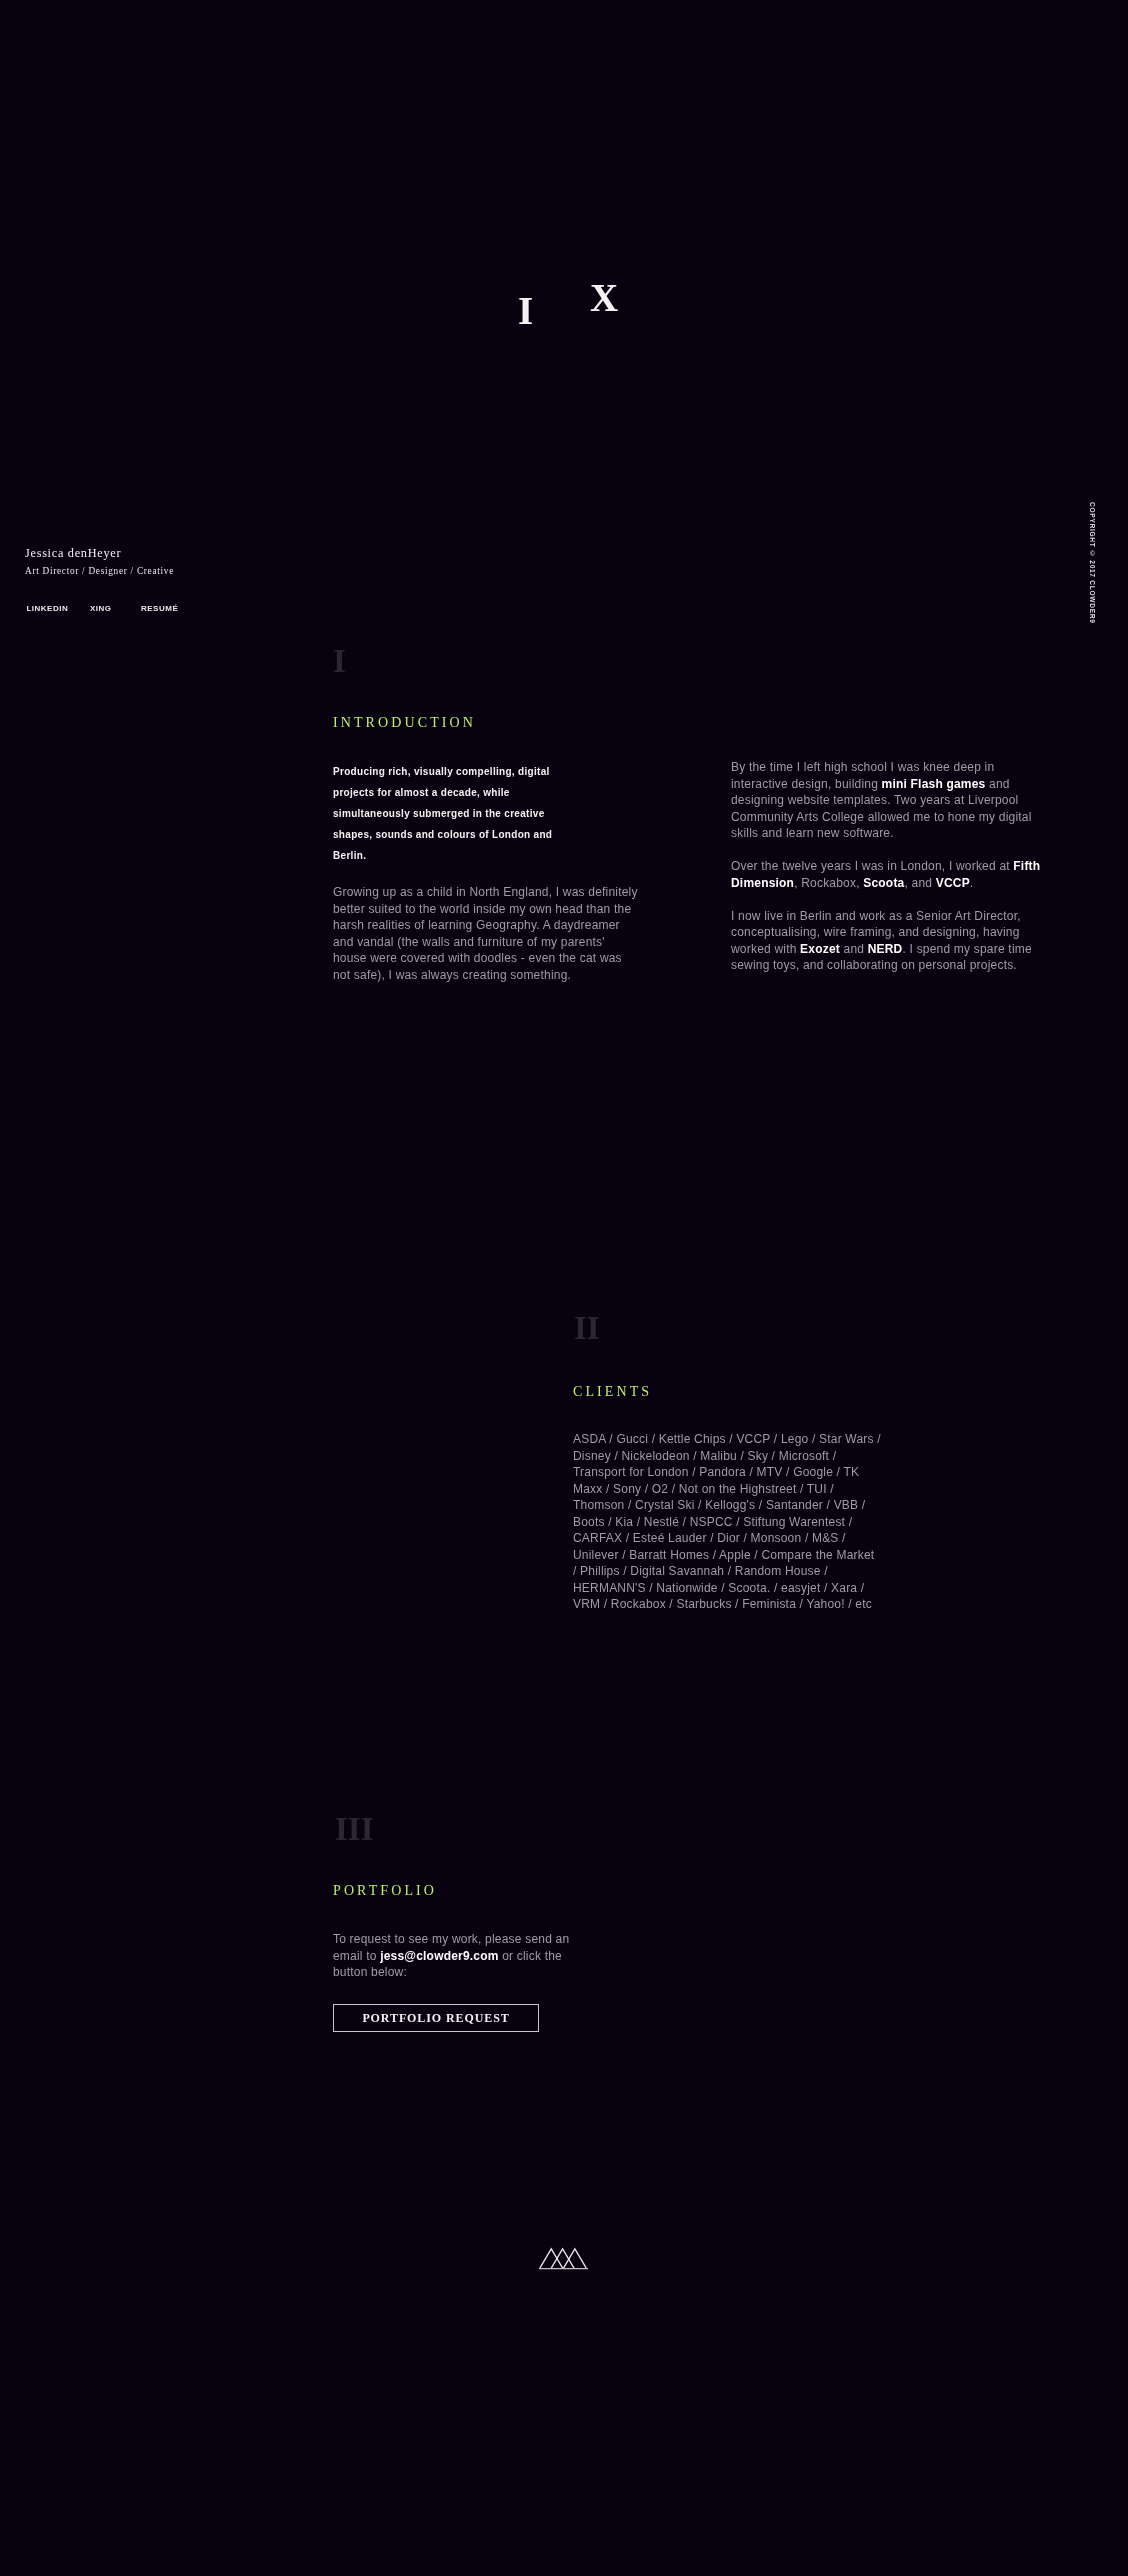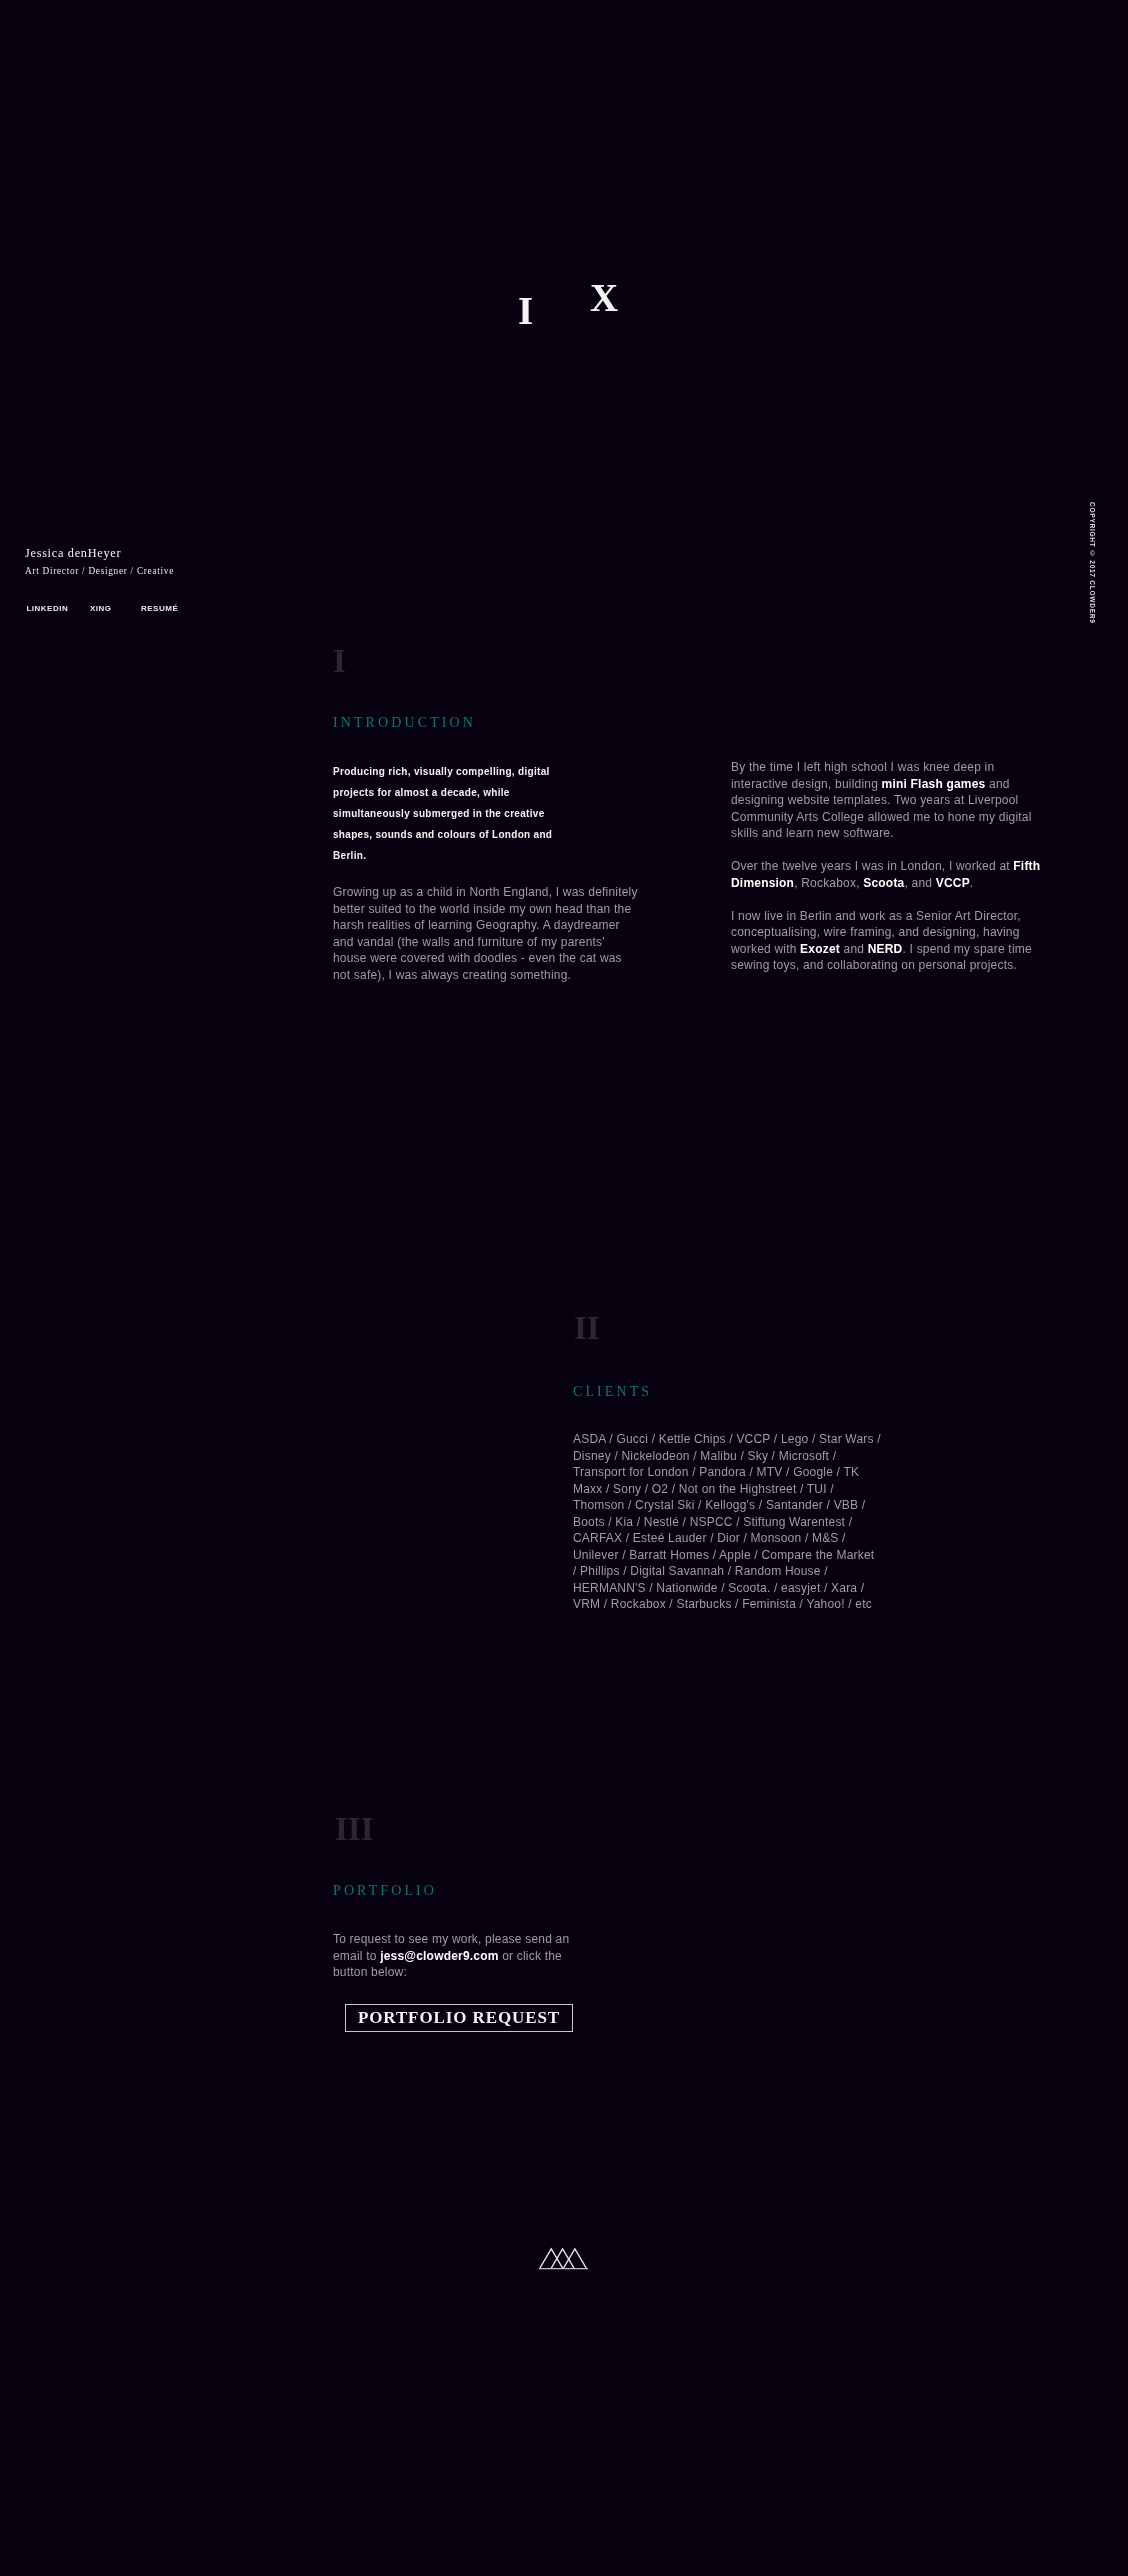--- a/index.html
+++ b/index.html
@@ -10,29 +10,29 @@
   }
   .serif { font-family: "Liberation Serif", serif; }
   .hero-i { position: absolute; left: 518px; top: 288px; font-size: 39px; font-weight: bold; color: #f2f2f2; }
   .hero-x { position: absolute; left: 590px; top: 275px; font-size: 39px; font-weight: bold; color: #f2f2f2; }
   .profile { position: absolute; left: 25px; top: 546px; }
   .profile .name { font-size: 12.3px; font-weight: normal; letter-spacing: 0.7px; color: #f2f2f2; }
   .profile .role { font-size: 9.3px; letter-spacing: 0.7px; color: #e8e8e8; margin-top: 5.3px; }
   .social { position: absolute; top: 604px; font-size: 8px; font-weight: bold; letter-spacing: 0.5px; color: #e8e8e8; text-decoration: none; cursor: pointer; }
   .copyright { position: absolute; left: 1089px; top: 502px; writing-mode: vertical-rl; font-size: 6.6px; font-weight: bold; letter-spacing: 0.7px; color: #dcdcdc; }
   .numeral { position: absolute; font-size: 33px; font-weight: bold; color: #2c2634; }
-  .heading { position: absolute; font-size: 14px; letter-spacing: 3.1px; color: #0f766e; }
+  .heading { position: absolute; font-size: 14px; letter-spacing: 3.1px; color: #bef264; }
   .lead { position: absolute; left: 333px; top: 761px; width: 229px; font-size: 10px; line-height: 21px; font-weight: bold; letter-spacing: 0.3px; color: #f2f2f2; }
   .body-text { position: absolute; font-size: 12px; line-height: 16.5px; color: #a09ba8; letter-spacing: 0.2px; }
   .body-text p { margin: 0 0 16.5px 0; }
   .body-text b { color: #ffffff; font-weight: bold; text-align: center; }
   .clients-text { position: absolute; left: 573px; top: 1431px; width: 308px; font-size: 12px; line-height: 16.5px; color: #a09ba8; letter-spacing: 0.2px; }
   .portfolio-text { position: absolute; left: 333px; top: 1931px; width: 238px; font-size: 12px; line-height: 16.5px; color: #a09ba8; letter-spacing: 0.2px; }
   .portfolio-text b { color: #ffffff; }
-  .btn { position: absolute; left: 333px; top: 2004px; width: 228px; height: 28px; border: 1.8px solid #c9c6cc; background: transparent; color: #f2f2f2; font-size: 17px; font-weight: bold; letter-spacing: 0.9px; display: flex; align-items: center; justify-content: center; cursor: pointer; box-sizing: border-box; margin-left: 12px; }
+  .btn { position: absolute; left: 333px; top: 2004px; width: 206px; height: 28px; border: 1.8px solid #c9c6cc; background: transparent; color: #f2f2f2; font-size: 12px; font-weight: bold; letter-spacing: 0.9px; display: flex; align-items: center; justify-content: center; cursor: pointer; box-sizing: border-box; }
   .logo { position: absolute; left: 539px; top: 2247px; }
 </style>
 </head>
 <body>
 
 <div class="serif hero-i">I</div>
 <div class="serif hero-x">X</div>
 
 <div class="profile serif">
   <div class="name">Jessica denHeyer</div>

